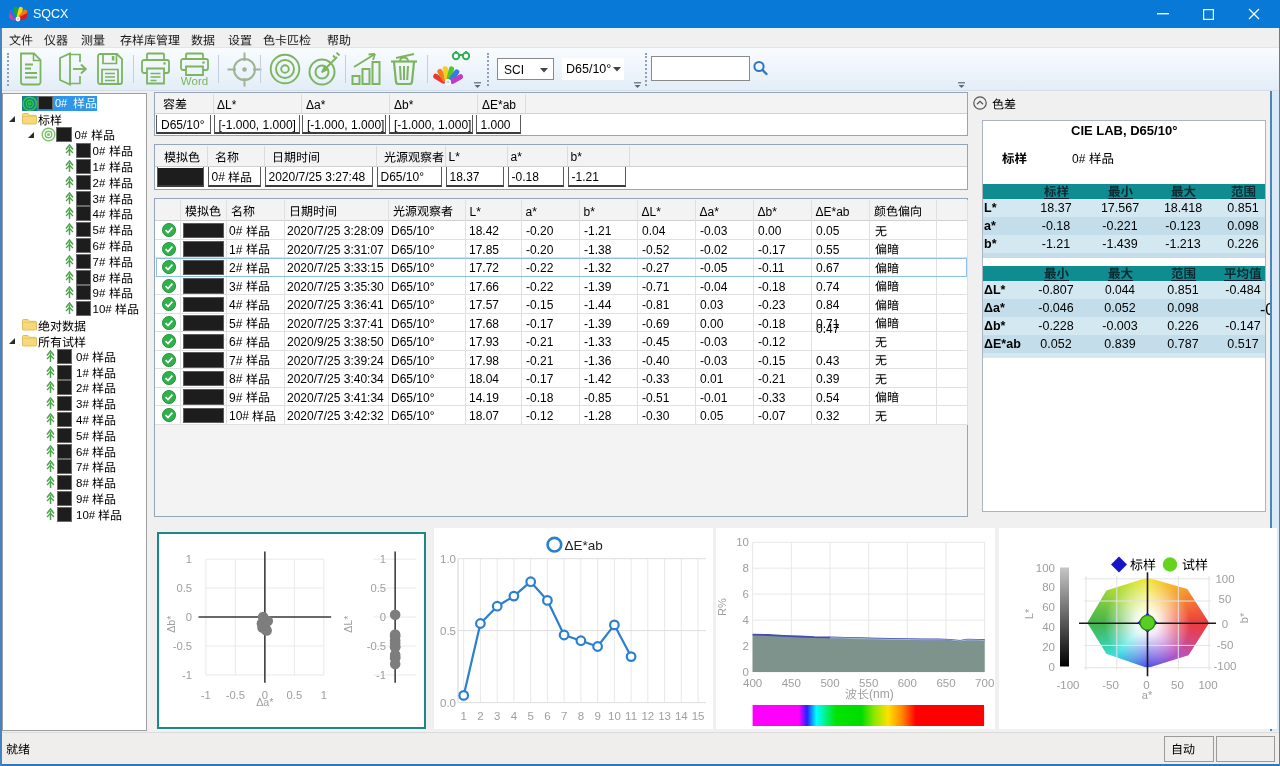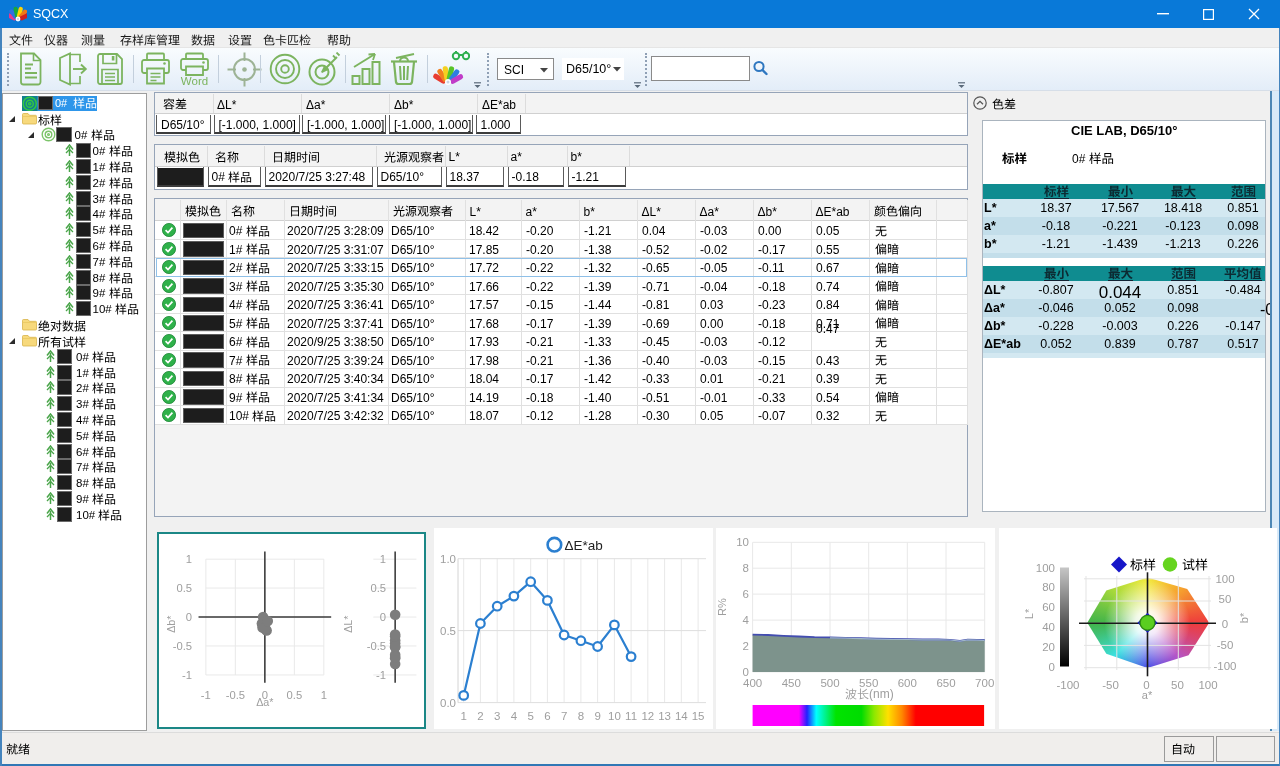--- a/index.html
+++ b/index.html
@@ -741,21 +741,21 @@
 <div style="position:absolute;left:182.5px;top:259.5px;width:41px;height:15.5px;background:#1d1d1d;border:1px solid #5c5c5c"></div>
 <div class="lbl" style="left:229px;top:261.0px">2#&nbsp;<svg class="z" style="width:24px;height:12px;" viewBox="0 0 2000 1000" preserveAspectRatio="none">
       <use href="#r6837" x="0"></use>
       <use href="#r54c1" x="1000"></use>
     </svg></div>
 <div class="lbl" style="left:287px;top:261.0px">2020/7/25 3:33:15</div>
 <div class="lbl" style="left:391px;top:261.0px">D65/10°</div>
 <div class="lbl" style="left:469px;top:261.0px">17.72</div>
 <div class="lbl" style="left:526px;top:261.0px">-0.22</div>
 <div class="lbl" style="left:584px;top:261.0px">-1.32</div>
-<div class="lbl" style="left:642px;top:261.0px">-0.65</div>
+<div class="lbl" style="left:642px;top:261.0px">-0.27</div>
 <div class="lbl" style="left:700px;top:261.0px">-0.05</div>
 <div class="lbl" style="left:758px;top:261.0px">-0.11</div>
 <div class="lbl" style="left:816px;top:261.0px">0.67</div>
 <div class="lbl" style="left:875px;top:261.0px"><svg class="z" style="width:24px;height:12px;" viewBox="0 0 2000 1000" preserveAspectRatio="none">
       <use href="#r504f" x="0"></use>
       <use href="#r6697" x="1000"></use>
     </svg></div>
 <div style="position:absolute;left:154.5px;top:276.5px;width:812.5px;height:18.5px;background:#fff;border-bottom:1px solid #e0e0e0"></div>
 <svg style="position:absolute;left:161.5px;top:278.5px;width:14px;height:14px;" viewBox="0 0 14 14">
     <circle cx="7" cy="7" r="6.6" fill="#2fb14a"></circle>
@@ -905,21 +905,21 @@
   </svg>
 <div style="position:absolute;left:182.5px;top:389.0px;width:41px;height:15.5px;background:#1d1d1d;border:1px solid #5c5c5c"></div>
 <div class="lbl" style="left:229px;top:390.5px">9#&nbsp;<svg class="z" style="width:24px;height:12px;" viewBox="0 0 2000 1000" preserveAspectRatio="none">
       <use href="#r6837" x="0"></use>
       <use href="#r54c1" x="1000"></use>
     </svg></div>
 <div class="lbl" style="left:287px;top:390.5px">2020/7/25 3:41:34</div>
 <div class="lbl" style="left:391px;top:390.5px">D65/10°</div>
 <div class="lbl" style="left:469px;top:390.5px">14.19</div>
 <div class="lbl" style="left:526px;top:390.5px">-0.18</div>
-<div class="lbl" style="left:584px;top:390.5px">-1.40</div>
+<div class="lbl" style="left:584px;top:390.5px">-0.85</div>
 <div class="lbl" style="left:642px;top:390.5px">-0.51</div>
 <div class="lbl" style="left:700px;top:390.5px">-0.01</div>
 <div class="lbl" style="left:758px;top:390.5px">-0.33</div>
 <div class="lbl" style="left:816px;top:390.5px">0.54</div>
 <div class="lbl" style="left:875px;top:390.5px"><svg class="z" style="width:24px;height:12px;" viewBox="0 0 2000 1000" preserveAspectRatio="none">
       <use href="#r504f" x="0"></use>
       <use href="#r6697" x="1000"></use>
     </svg></div>
 <div style="position:absolute;left:154.5px;top:406.0px;width:812.5px;height:18.5px;background:#fff;border-bottom:1px solid #e0e0e0"></div>
 <svg style="position:absolute;left:161.5px;top:408.0px;width:14px;height:14px;" viewBox="0 0 14 14">
@@ -1027,21 +1027,21 @@
       <use href="#b56f4" x="1000"></use>
     </svg></div>
 <div class="lbl" style="left:1224.25px;top:267px;border-bottom:1px solid #123;line-height:12px"><svg class="z" style="width:37.5px;height:12.5px;fill:#0c2b33;" viewBox="0 0 3000 1000" preserveAspectRatio="none">
       <use href="#b5e73" x="0"></use>
       <use href="#b5747" x="1000"></use>
       <use href="#b503c" x="2000"></use>
     </svg></div>
 <div style="position:absolute;left:983px;top:280.5px;width:282px;height:18px;background:#d3e8f1"></div>
 <div class="lbl" style="left:984px;top:283.0px;font-weight:bold;font-size:12.5px">ΔL*</div>
 <div class="lbl" style="left:1056px;top:283.0px;font-size:12.5px;transform:translateX(-50%)">-0.807</div>
-<div class="lbl" style="left:1120px;top:283.0px;font-size:17px;transform:translateX(-50%)">0.044</div>
+<div class="lbl" style="left:1120px;top:283.0px;font-size:12px;transform:translateX(-50%)">0.044</div>
 <div class="lbl" style="left:1183px;top:283.0px;font-size:12.5px;transform:translateX(-50%)">0.851</div>
 <div class="lbl" style="left:1243px;top:283.0px;font-size:12.5px;transform:translateX(-50%)">-0.484</div>
 <div style="position:absolute;left:983px;top:298.5px;width:282px;height:18px;background:#c3deea"></div>
 <div class="lbl" style="left:984px;top:301.0px;font-weight:bold;font-size:12.5px">Δa*</div>
 <div class="lbl" style="left:1056px;top:301.0px;font-size:12.5px;transform:translateX(-50%)">-0.046</div>
 <div class="lbl" style="left:1120px;top:301.0px;font-size:12.5px;transform:translateX(-50%)">0.052</div>
 <div class="lbl" style="left:1183px;top:301.0px;font-size:12.5px;transform:translateX(-50%)">0.098</div>
 <div class="lbl" style="left:1282px;top:301.0px;font-size:16px;transform:translateX(-50%)">-0.011</div>
 <div style="position:absolute;left:983px;top:316.5px;width:282px;height:18px;background:#d3e8f1"></div>
 <div class="lbl" style="left:984px;top:319.0px;font-weight:bold;font-size:12.5px">Δb*</div>

